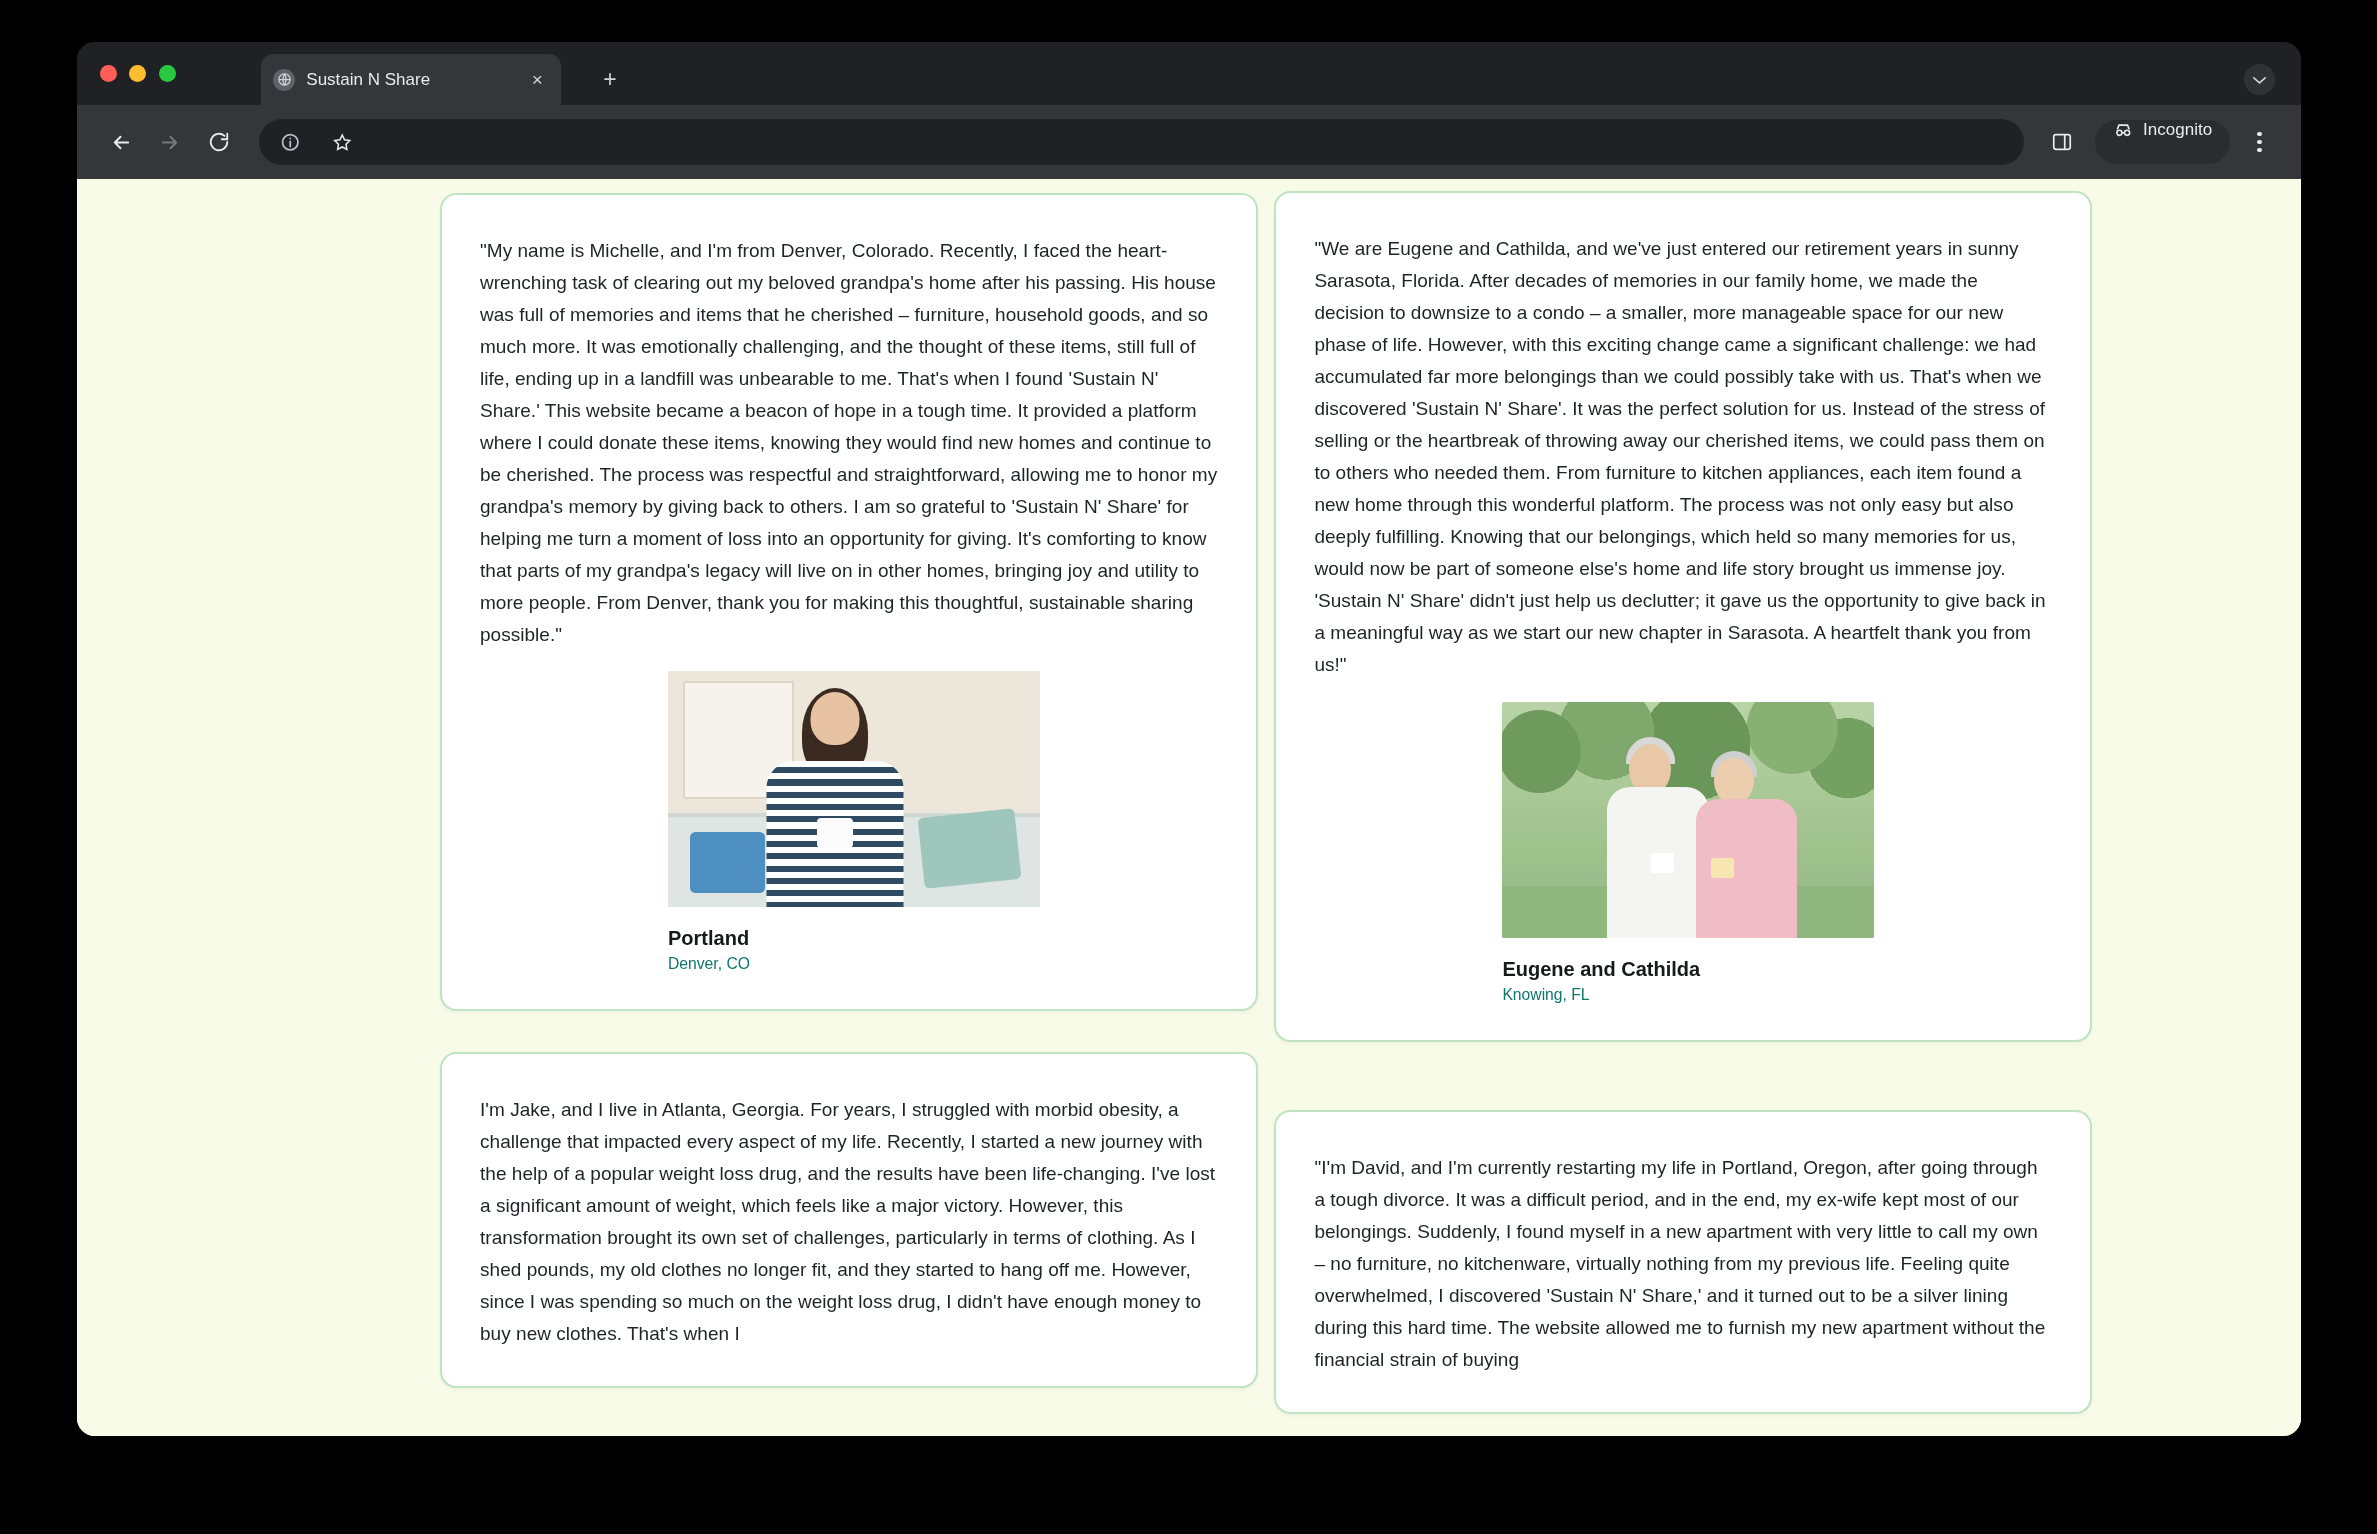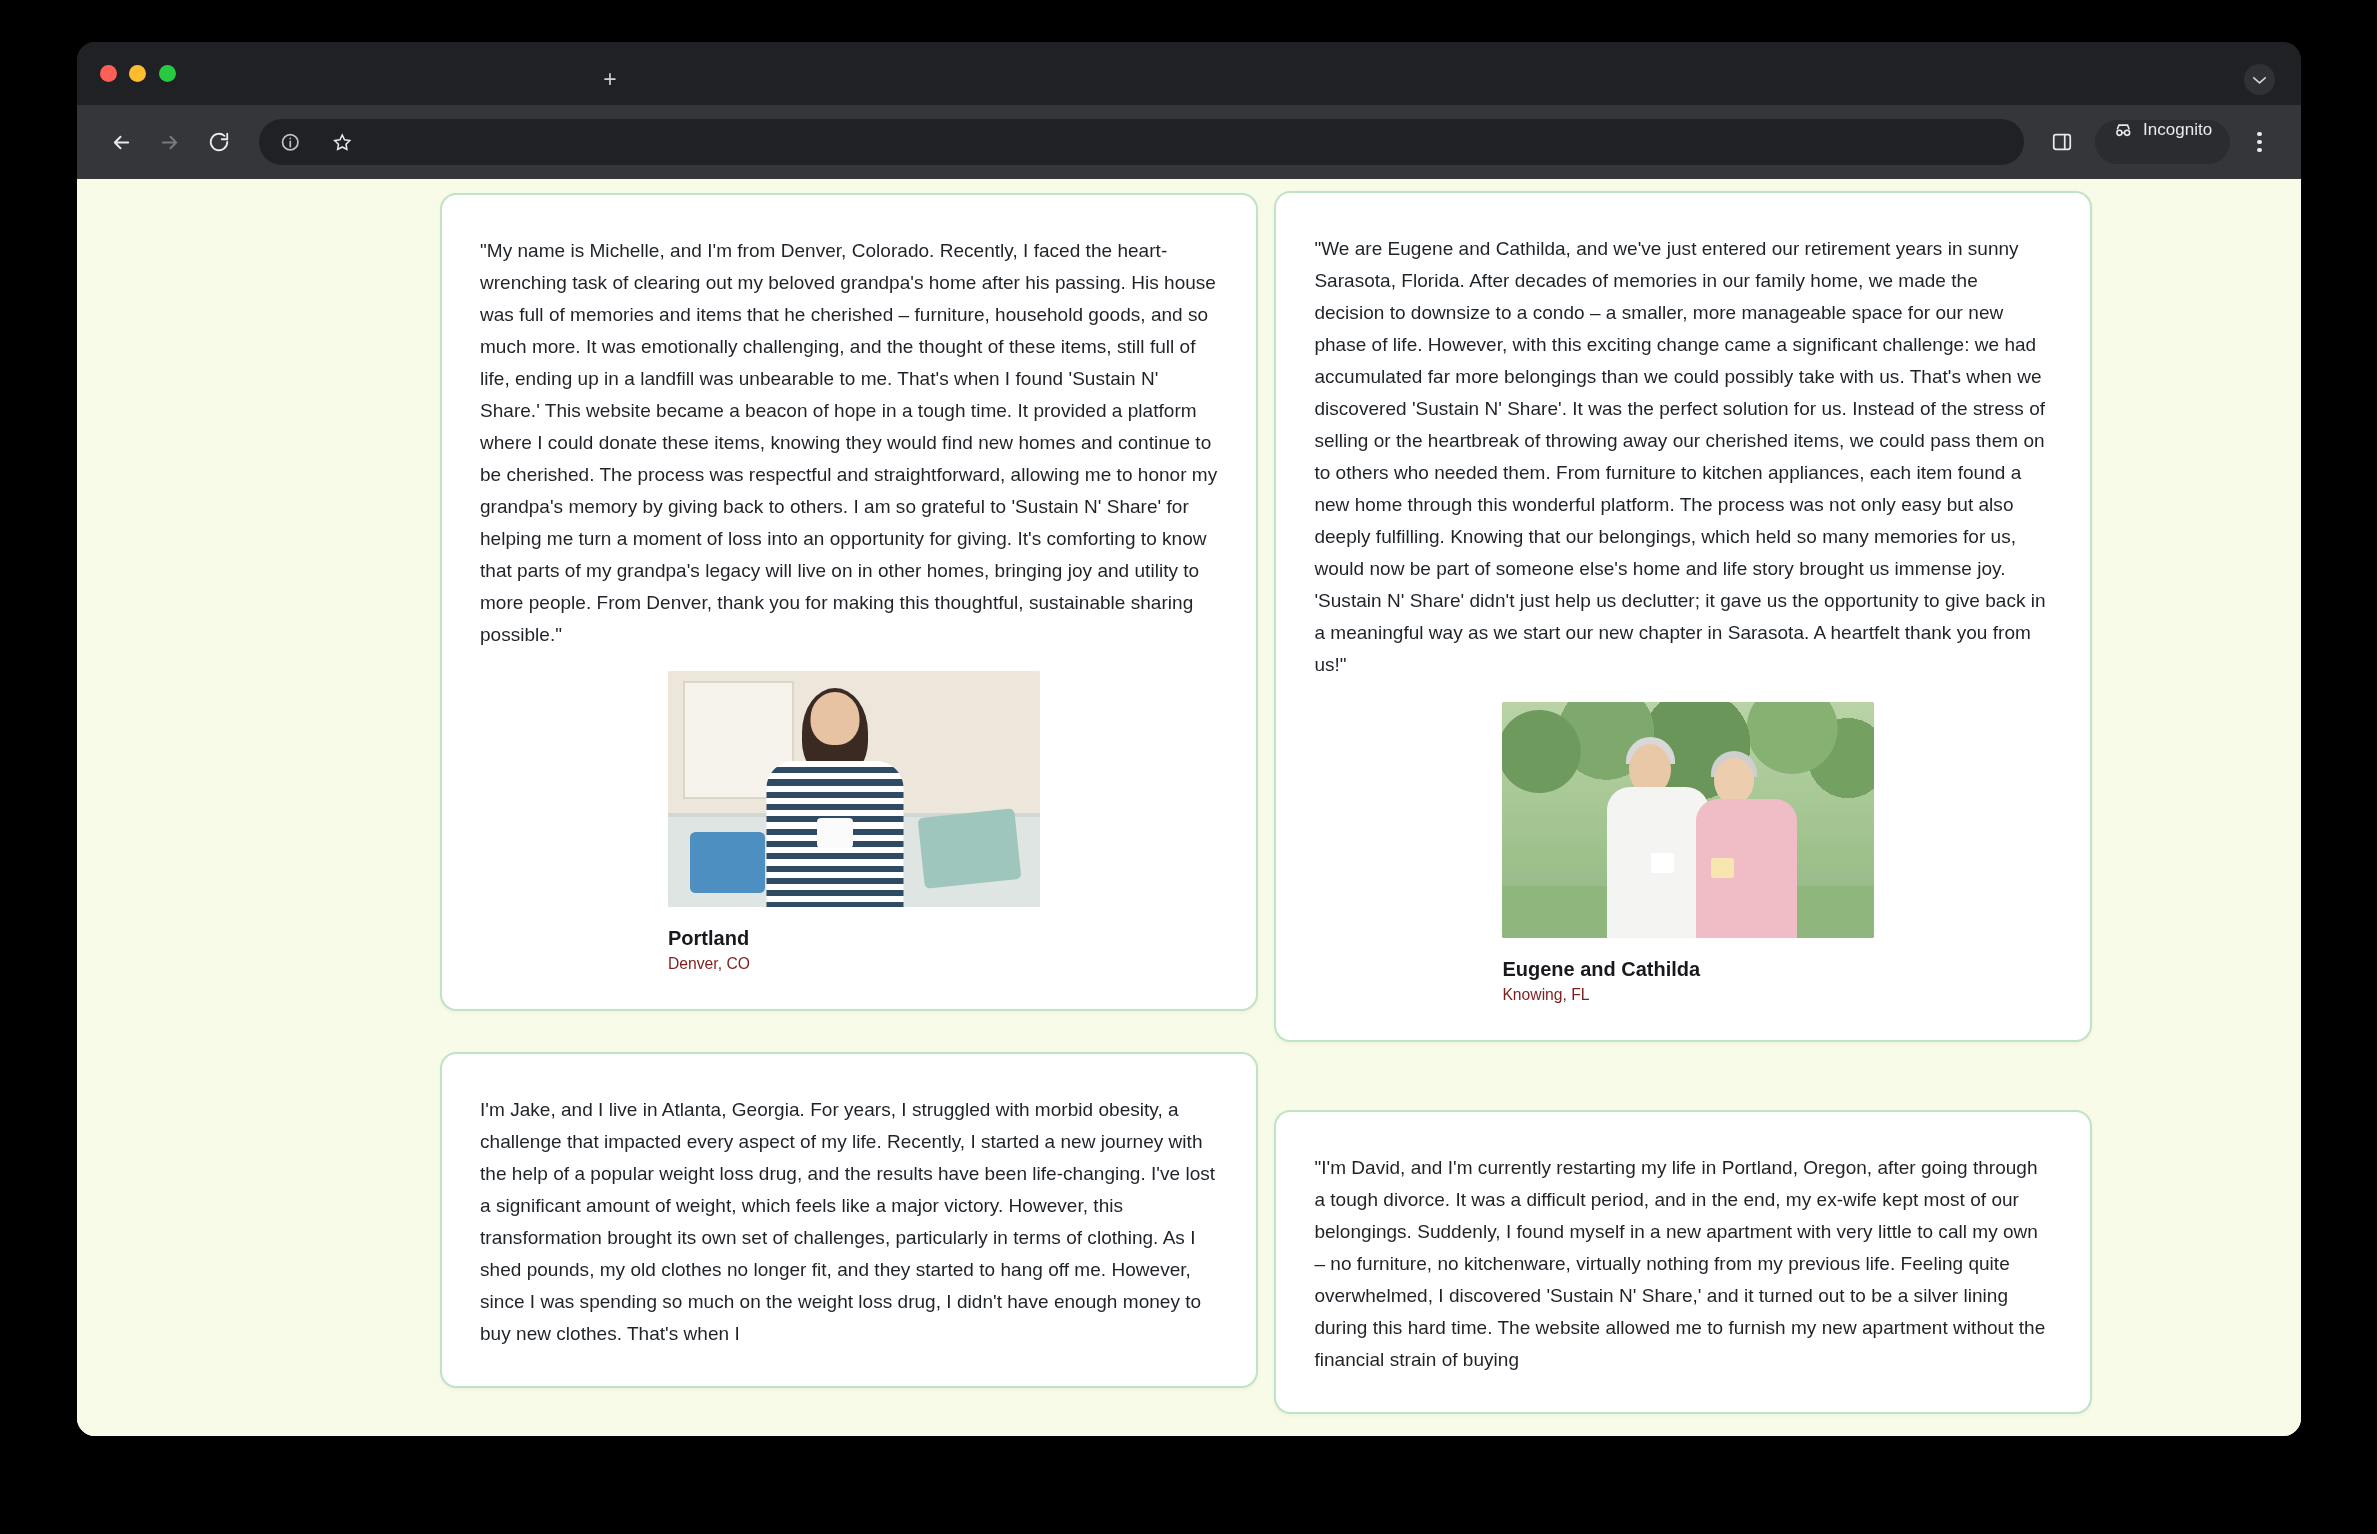--- a/index.html
+++ b/index.html
@@ -224,21 +224,21 @@
   .story-card.right .story-photo { margin-left: 188px; }
   .story-name {
     font-size: 20px;
     font-weight: bold;
     color: #17191c;
     margin-left: 188px;
     line-height: 1.3;
   }
   .story-loc {
     font-size: 15.7px;
-    color: #7f1d1d;
+    color: #0f766e;
     margin-left: 188px;
     margin-top: 4.1px;
   }
 
   
   .photo-a { background: linear-gradient(180deg,#e9e3d8 0%,#ded5c6 55%,#cfc6b6 100%); }
   .photo-a .wall { position:absolute; left:0; top:0; width:100%; height:62%; background:#ece6db; }
   .photo-a .window { position:absolute; left:4%; top:4%; width:30%; height:50%; background:#f6f3ec; border:2.7px solid #ddd6c8; }
   .photo-a .couch { position:absolute; left:0; bottom:0; width:100%; height:40%; background:#dfe5e3; border-top:4.1px solid #cfd8d5;}
   .photo-a .cushion { position:absolute; right:6%; bottom:10%; width:26%; height:30%; background:#9fc6bd; border-radius:5.5px; transform:rotate(-6deg); }
@@ -280,20 +280,30 @@
 
 <div class="browser-window">
 
   <div class="tabstrip">
     <div class="traffic-lights">
       <span class="light red"></span>
       <span class="light yellow"></span>
       <span class="light green"></span>
     </div>
 
+    <div class="tab">
+      <span class="tab-favicon">
+        <svg width="15" height="15" viewBox="0 0 24 24" fill="none" stroke="#cfd2d6" stroke-width="2">
+          <circle cx="12" cy="12" r="9"></circle>
+            <path d="M3 12h18M12 3c3 3.5 3 14 0 18M12 3c-3 3.5-3 14 0 18"></path>
+        </svg>
+      </span>
+      <span class="tab-title">Sustain N Share</span>
+      <span class="tab-close">×</span>
+    </div>
 
     <div class="new-tab">+</div>
 
     <div class="tabstrip-chevron">
       <svg width="15" height="9.6" viewBox="0 0 24 14" fill="none" stroke="#cfd2d6" stroke-width="2.5">
         <path d="M2 3l10 9 10-9"></path>
       </svg>
     </div>
   </div>
 

